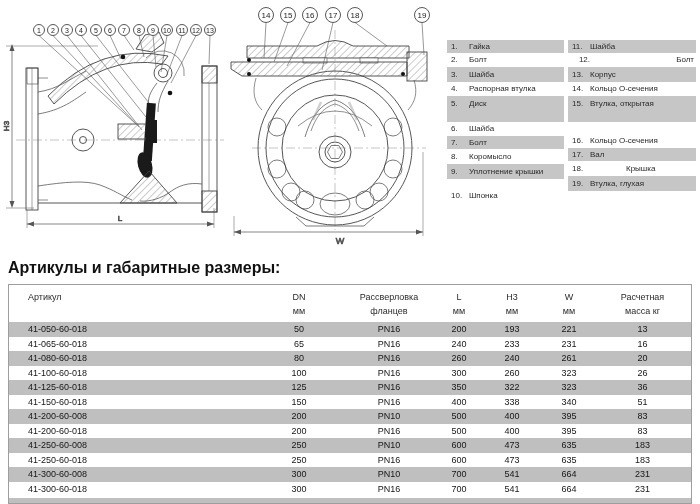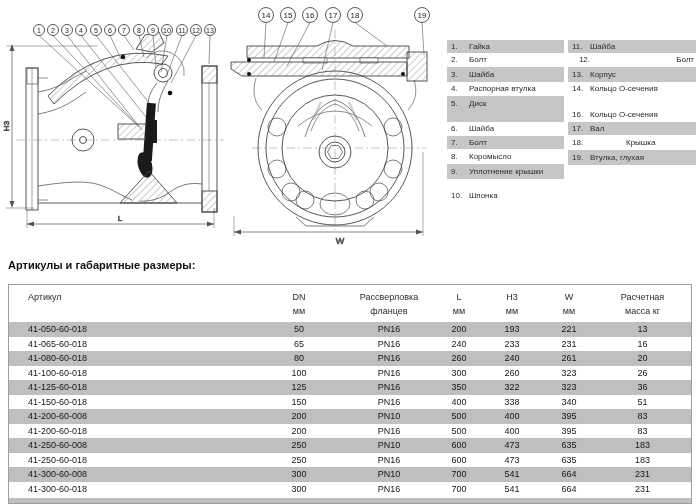--- a/index.html
+++ b/index.html
@@ -22,21 +22,21 @@
   .part-col { display:block; }
   .part-item { display:flex; font-size:8px; color:#2a2a2a; }
   .part-item.shaded { background:var(--parts-stripe, #c6c6c6); }
   .part-item.gap-top { margin-top:10px; }
   .part-num { flex:none; width:18px; padding-left:4px; }
   .part-label { flex:1; padding-right:2px; }
 
   
   .table-title {
     position:absolute; left:8px; top:259px;
-    font-size:11px; font-weight:bold; color:#111;
+    font-size:16px; font-weight:bold; color:#111;
   }
   .dim-table {
     position:absolute; left:8px; top:284px; width:684px;
     border:1px solid #9e9e9e; background:#fff; box-sizing:border-box;
   }
   .thead, .tr { display:grid; grid-template-columns:249px 82px 98px 42px 64px 50px 1fr; }
   .thead { height:37px; }
   .th {
     font-size:9px; color:#2b2b2b; text-align:center;
     padding-top:5px; line-height:14px;
@@ -344,20 +344,24 @@
     <div class="part-item shaded" style="height: 15px; line-height: 15px;">
       <span class="part-num">13.</span>
       <span class="part-label">Корпус</span>
     </div>
 
     <div class="part-item" style="height: 14px; line-height: 14px;">
       <span class="part-num">14.</span>
       <span class="part-label">Кольцо О-сечения</span>
     </div>
 
+    <div class="part-item shaded" style="height: 26px; line-height: 15px;">
+      <span class="part-num">15.</span>
+      <span class="part-label">Втулка, открытая</span>
+    </div>
 
     <div class="part-item" style="height: 14px; line-height: 14px; margin-top: 12px;">
       <span class="part-num">16.</span>
       <span class="part-label">Кольцо О-сечения</span>
     </div>
 
     <div class="part-item shaded" style="height: 13px; line-height: 13px;">
       <span class="part-num">17.</span>
       <span class="part-label">Вал</span>
     </div>

